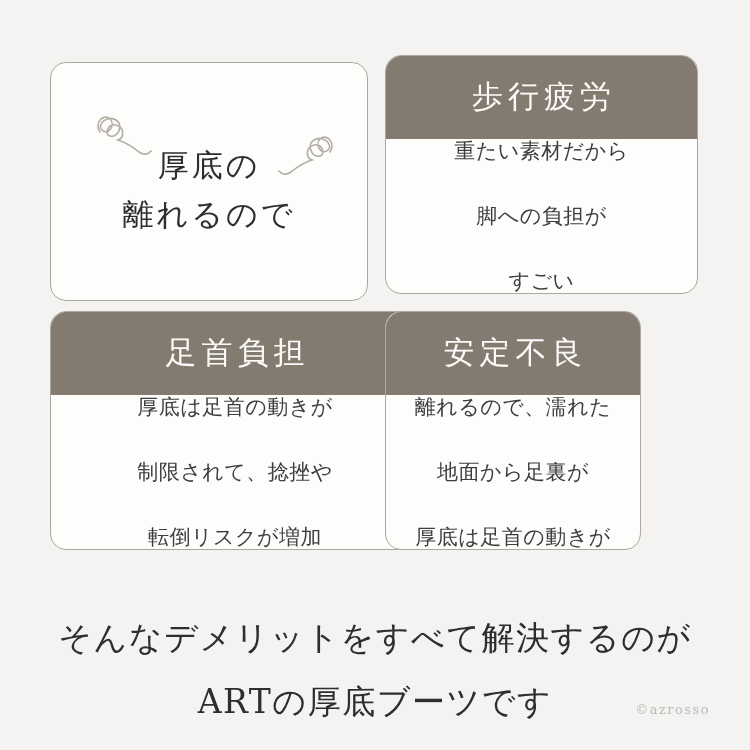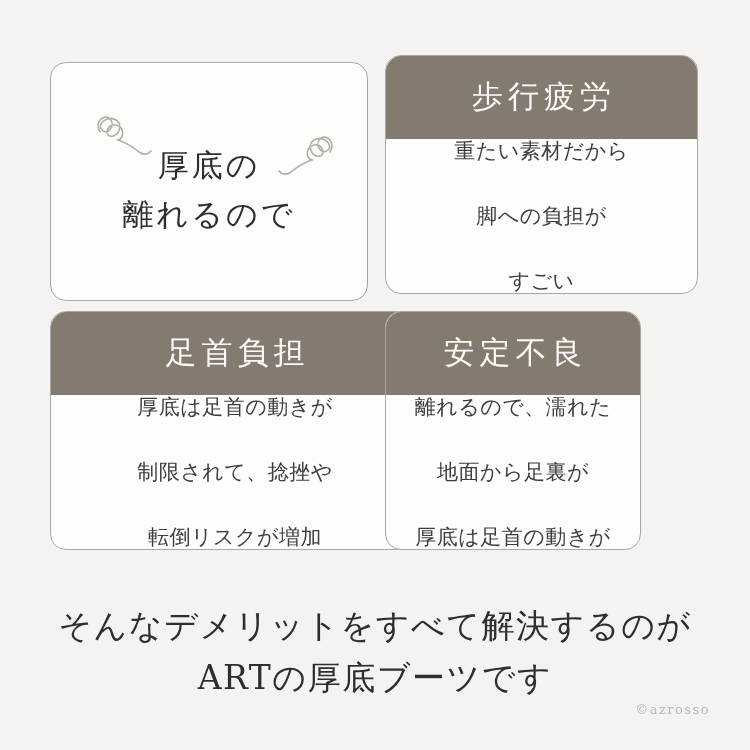--- a/index.html
+++ b/index.html
@@ -81,21 +81,21 @@
   .footer-text {
     position: absolute;
     top: 600px; left: 0; right: 0;
     text-align: center;
     font-family: "DejaVu Serif", "Liberation Serif", serif;
     font-size: 33px;
     line-height: 52px;
     letter-spacing: 1.5px;
     color: var(--title-text, #333333);
   }
-  .footer-text p { margin: 0; }
+  .footer-text p { margin: 12px; }
 
   .watermark {
     position: absolute;
     top: 702px;
     right: 40px;
     font-family: "DejaVu Serif", "Liberation Serif", serif;
     font-size: 13px;
     letter-spacing: 1.5px;
     color: var(--watermark, #b9b8b6);
     margin-left: 29px;

